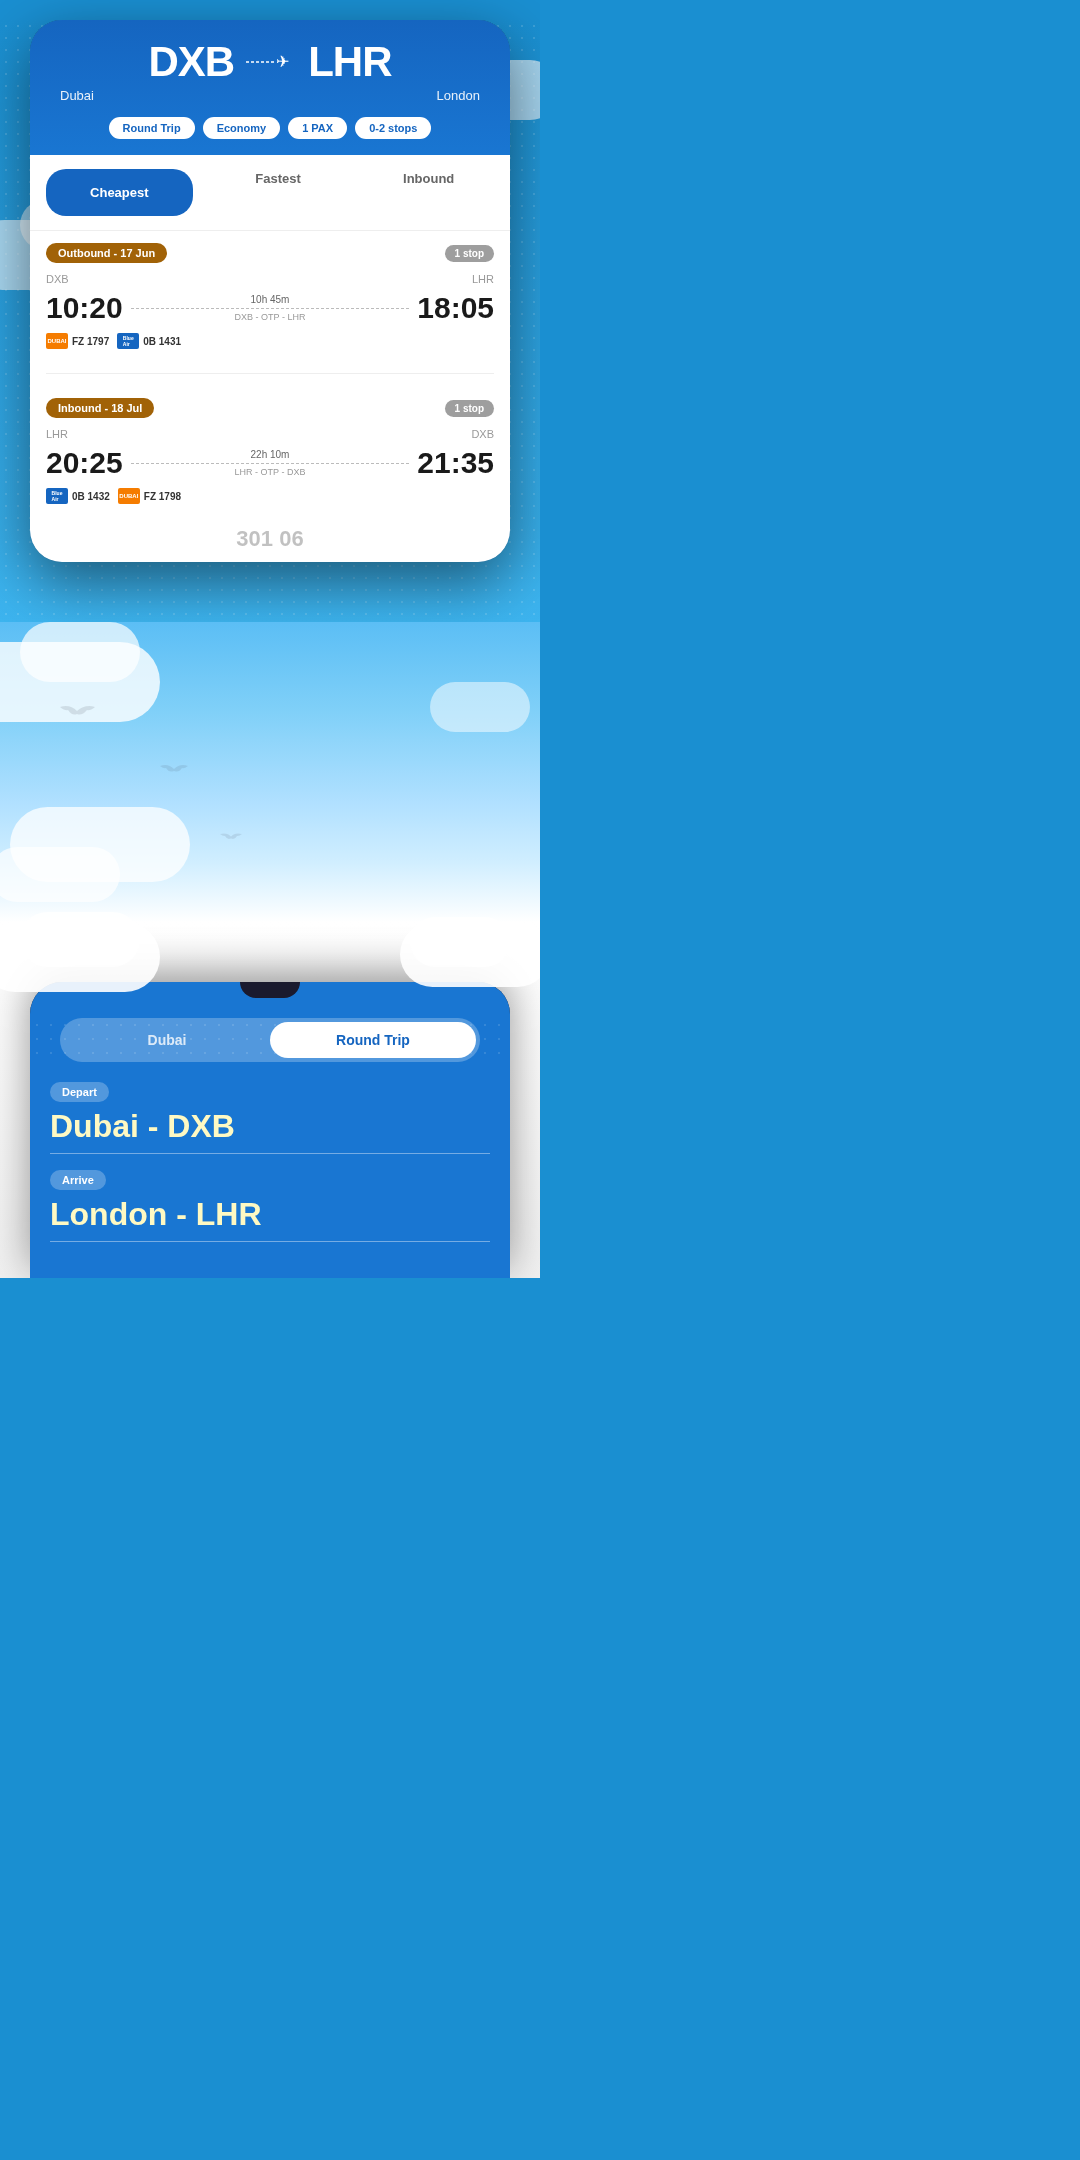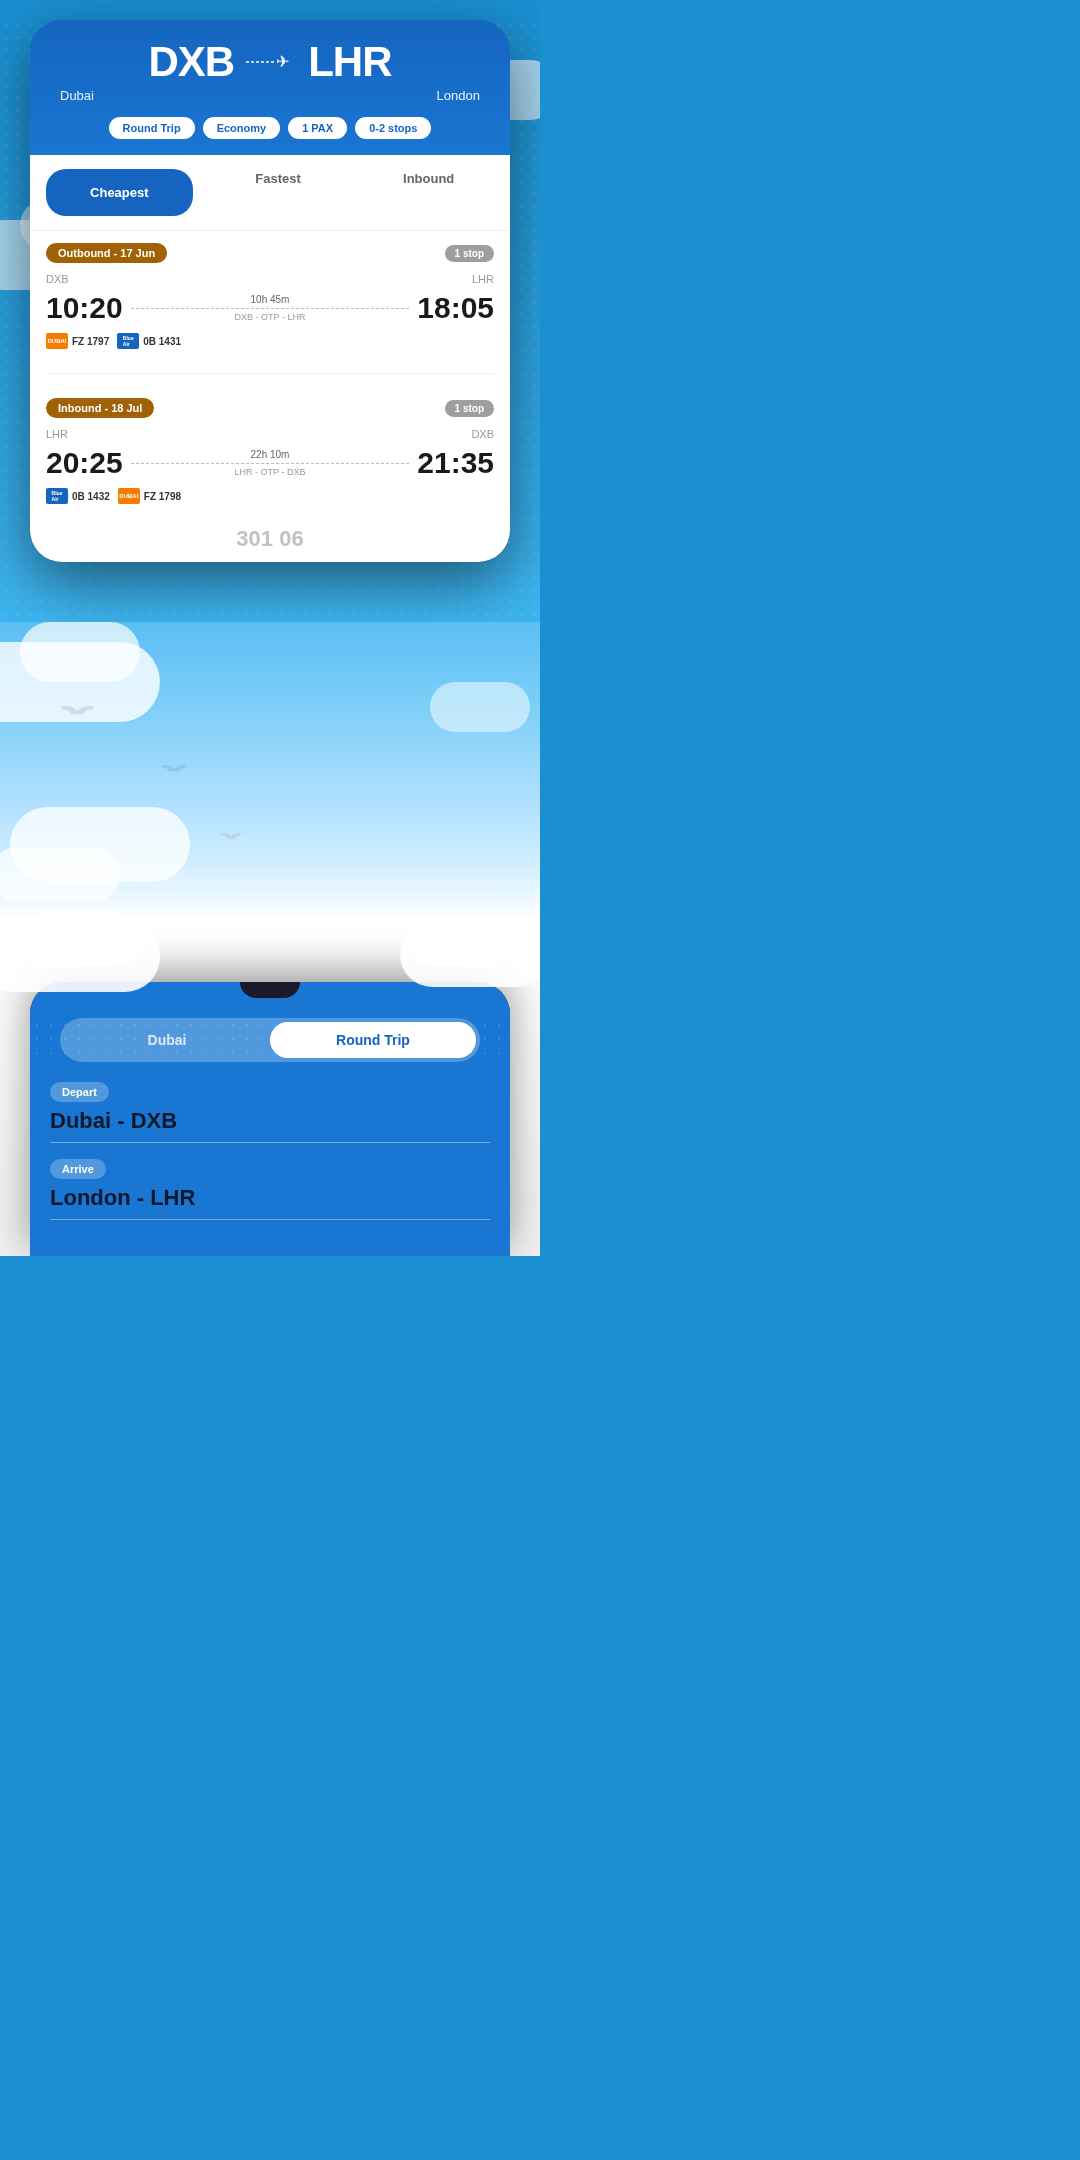--- a/index.html
+++ b/index.html
@@ -374,23 +374,23 @@
       color: white;
       border-radius: 16px;
       padding: 4px 12px;
       font-size: 11px;
       font-weight: 600;
       display: inline-block;
       margin-bottom: 6px;
     }
 
     .field-value {
-      font-size: 22px;
+      font-size: 32px;
       font-weight: 800;
-      color: #0f172a;
+      color: #fef9c3;
       padding-bottom: 8px;
       border-bottom: 1px solid rgba(255,255,255,0.4);
       display: block;
     }
 
     .dates-row {
       display: flex;
       gap: 20px;
       padding: 16px 20px 20px 20px;
       background: white;

